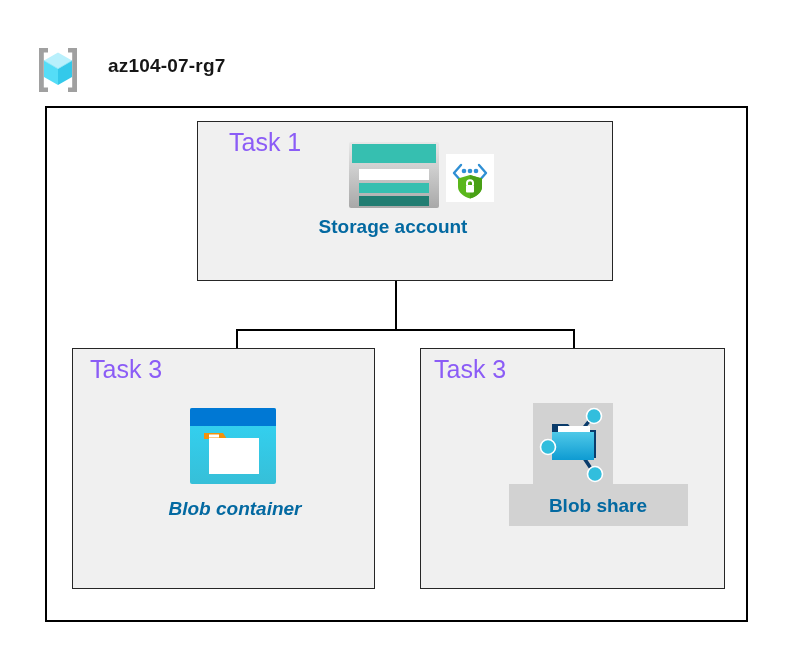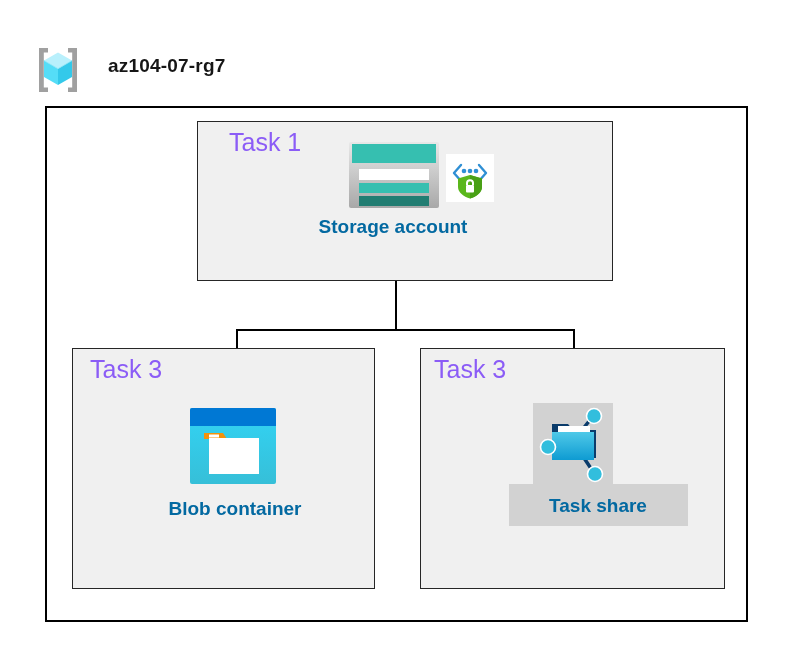--- a/index.html
+++ b/index.html
@@ -85,21 +85,21 @@
   
   .node-label {
     position: absolute;
     font-size: 19px;
     font-weight: bold;
     color: #0369a1;
     white-space: nowrap;
     text-align: center;
   }
   #storage-label    { left: 291px; top: 200px; width: 204px; }
-  #blob-label       { left: 133px; top: 482px; width: 204px; }
+  #blob-label       { left: 133px; top: 482px; width: 204px; font-style: italic; }
   #fileshare-label  { left: 508px; top: 479px; width: 180px; }
 
   
   .highlight {
     position: absolute;
     background: #d2d2d2;
   }
   #fs-hl-icon  { left: 533px; top: 387px; width: 80px;  height: 84px; }
   #fs-hl-label { left: 509px; top: 468px; width: 179px; height: 42px; }
 
@@ -253,15 +253,15 @@
       <path d="M20 20 L52 20 L52 30 L20 32 Z" fill="#ffffff"></path>
 
       <path d="M14 26 L56 26 L56 54 L14 54 Z" fill="url(#fsFolder)"></path>
 
       <circle cx="56" cy="10" r="7.5" fill="#32bedd" stroke="#ffffff" stroke-width="1.6"></circle>
       <circle cx="10" cy="41" r="7.5" fill="#32bedd" stroke="#ffffff" stroke-width="1.6"></circle>
       <circle cx="57" cy="68" r="7.5" fill="#32bedd" stroke="#ffffff" stroke-width="1.6"></circle>
     </svg>
   </div>
 
-  <div id="fileshare-label" class="node-label">Task share</div>
+  <div id="fileshare-label" class="node-label">Blob share</div>
 
 </div>
 
 </body></html>

